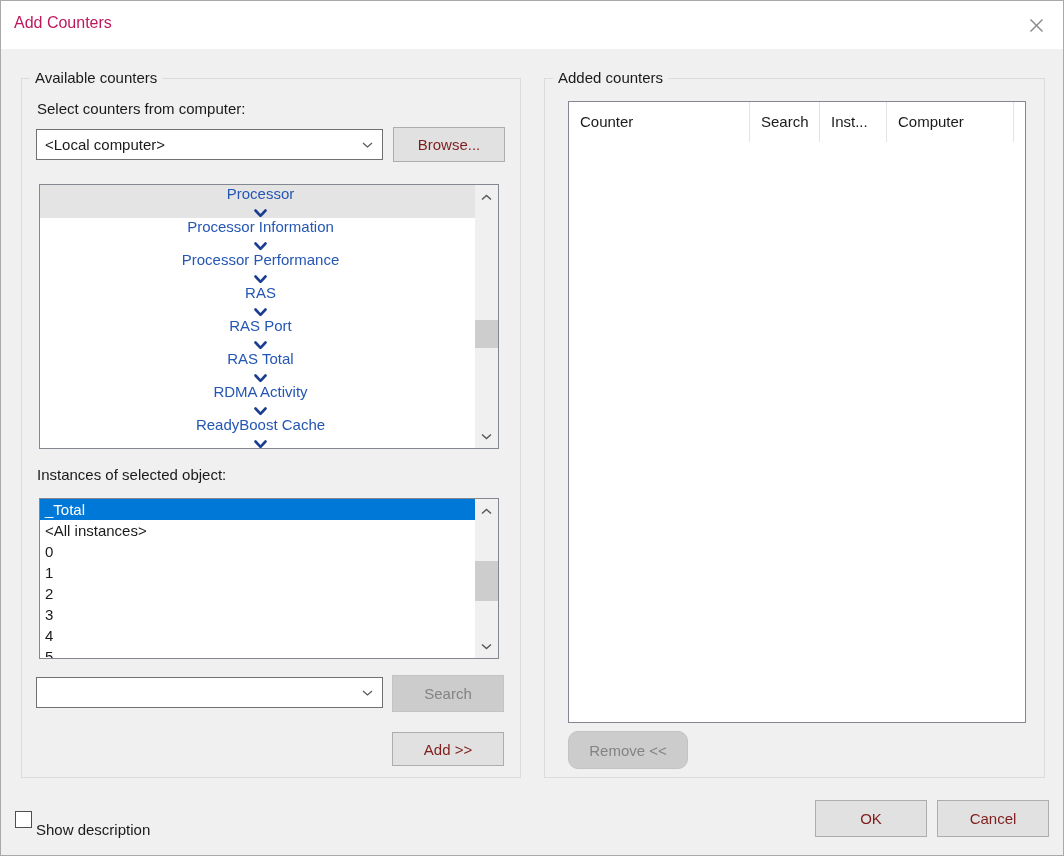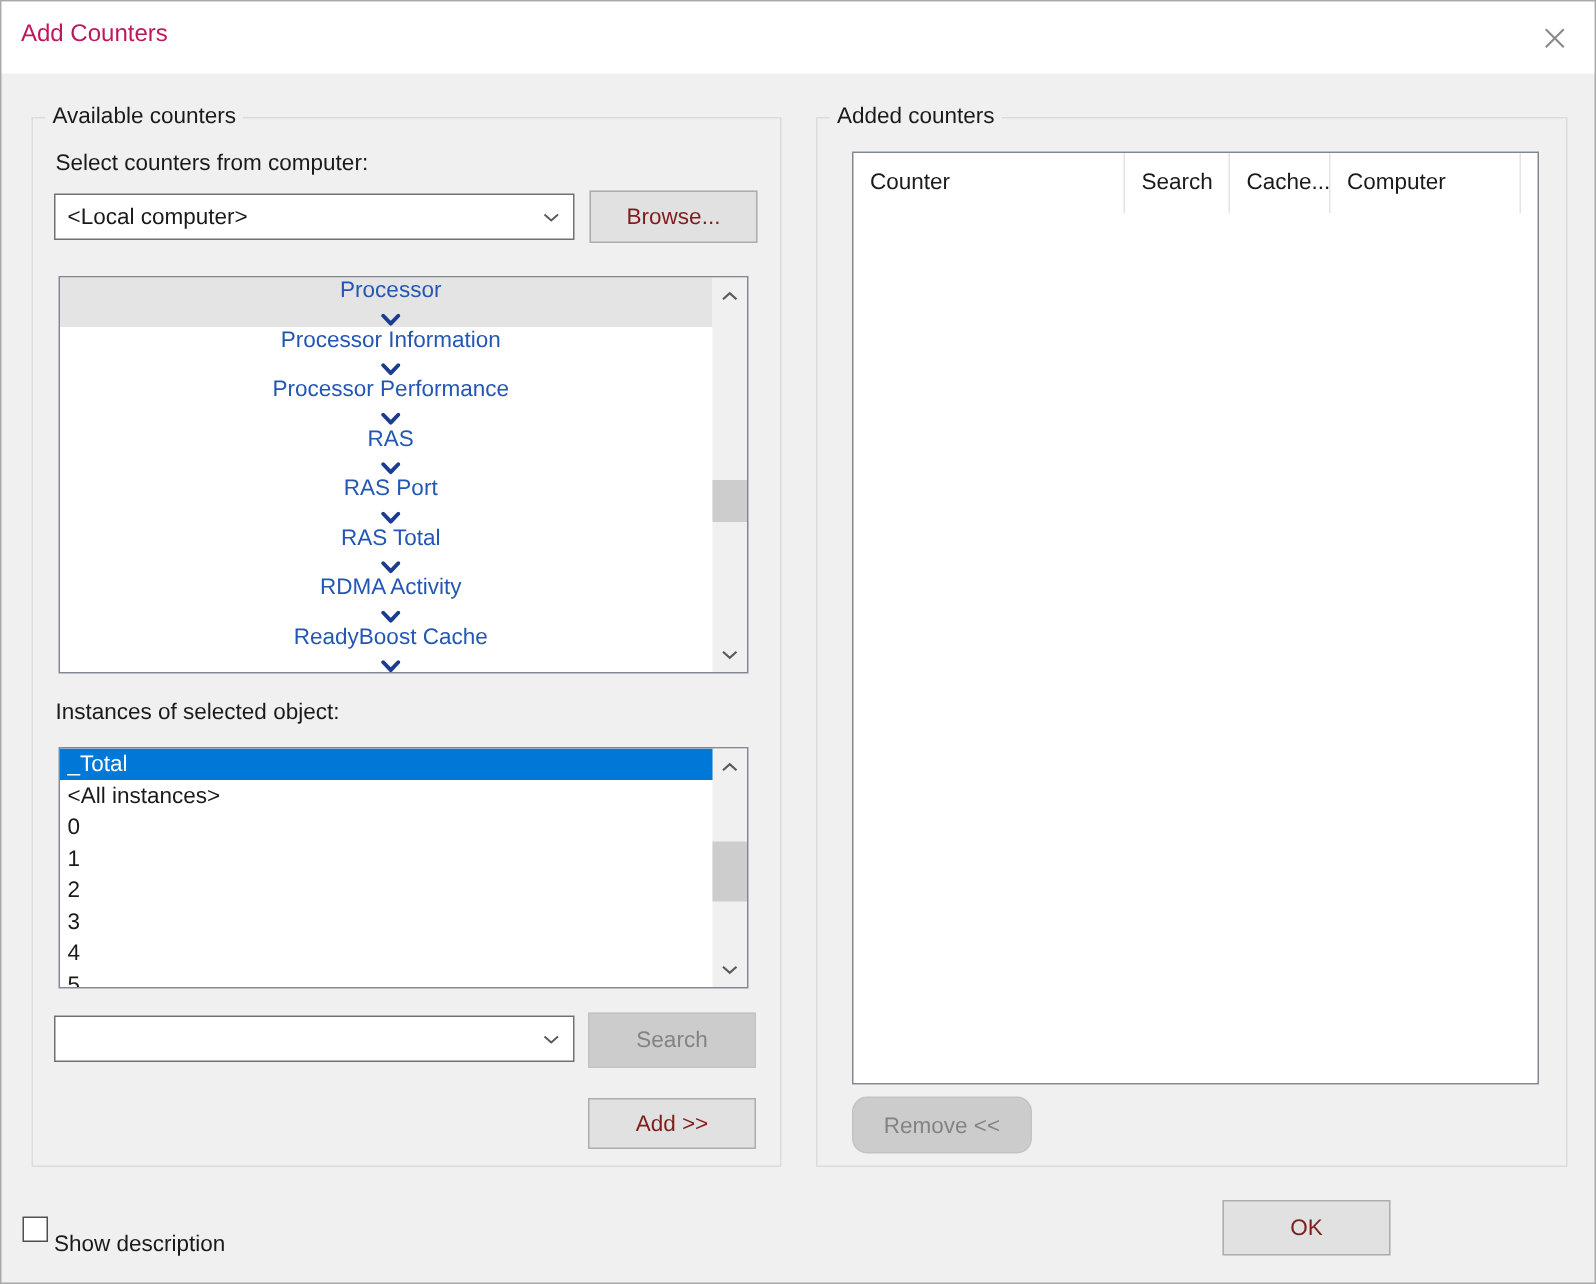--- a/index.html
+++ b/index.html
@@ -253,28 +253,29 @@
   <button class="btn" id="add-btn">Add &gt;&gt;</button>
 
   <div class="groupbox" id="gb-added">
     <span class="gb-label">Added counters</span>
   </div>
 
   <div id="added-table">
     <div class="table-header">
       <div class="th th-counter">Counter</div>
       <div class="th th-parent">Search</div>
-      <div class="th th-inst">Cache...</div>
+      <div class="th th-inst">Inst...</div>
       <div class="th th-computer">Computer</div>
       <div class="th th-fill"></div>
     </div>
     <div class="table-body"></div>
   </div>
 
   <button class="btn disabled" id="remove-btn">Remove &lt;&lt;</button>
 
   <div id="show-desc">
     <span class="checkbox"></span>
     <span id="show-desc-label">Show description</span>
   </div>
   <button class="btn" id="ok-btn">OK</button>
+  <button class="btn" id="cancel-btn">Cancel</button>
 
 </div>
 
 </body></html>

